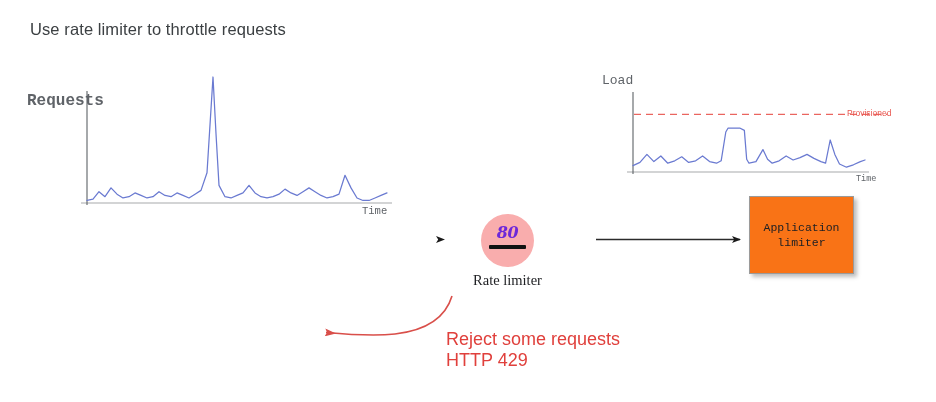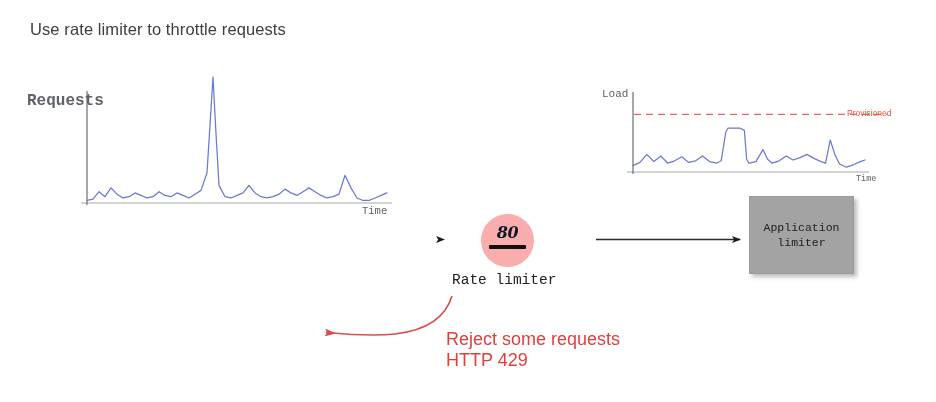--- a/index.html
+++ b/index.html
@@ -49,22 +49,22 @@
   }
   #left-chart-xlabel {
     left: 362px;
     top: 205px;
     font-size: 10.5px;
   }
 
   
   #right-chart-ylabel {
     left: 602px;
-    top: 88px;
-    font-size: 11px;
+    top: 73px;
+    font-size: 13px;
   }
   #right-chart-xlabel {
     left: 856px;
     top: 174px;
     font-size: 8.5px;
   }
   #provisioned-label {
     left: 847px;
     top: 108px;
     font-size: 8.5px;
@@ -88,50 +88,51 @@
   #rate-limiter-value {
     position: absolute;
     left: 0;
     right: 0;
     top: 9px;
     text-align: center;
     font-family: "DejaVu Serif", serif;
     font-style: italic;
     font-weight: bold;
     font-size: 16px;
-    color: #0f172a;
+    color: #6d28d9;
     letter-spacing: -0.5px;
   }
   #rate-limiter-bar {
     position: absolute;
     left: 8px;
     width: 37px;
     top: 31px;
     height: 4px;
     background: #111111;
     border-radius: 1px;
   }
   #rate-limiter-label {
     position: absolute;
     left: -29px;
     width: 111px;
     top: 58px;
+    text-align: center;
     font-size: 14.5px;
     color: #202124;
-    font-family: Liberation Mono, monospace;
+    font-family: Liberation Serif, serif;
     white-space: nowrap;
   }
 
   
   #app-server-box {
     left: 749px;
     top: 196px;
     width: 103px;
     height: 76px;
-    background: #a3a3a3;
+    background: #f97316;
     border: 1px solid #9a9a9a;
     box-shadow: 3px 3px 4px rgba(0,0,0,0.26);
     display: flex;
     align-items: center;
     justify-content: center;
   }
   #app-server-label {
     font-family: "Liberation Mono", monospace;
     font-size: 11.5px;
     line-height: 15px;

